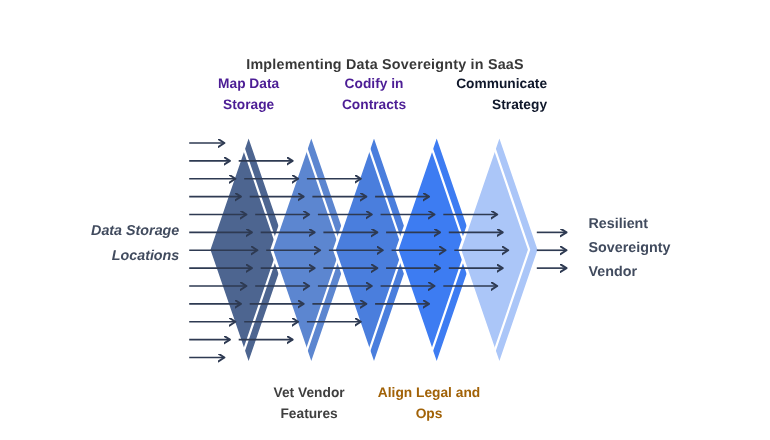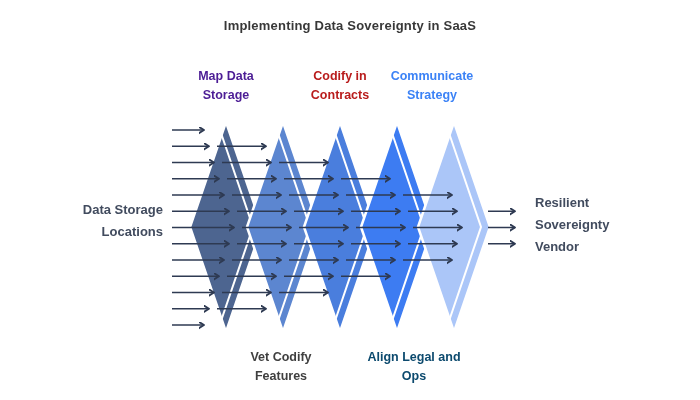--- a/index.html
+++ b/index.html
@@ -14,21 +14,21 @@
   }
   .step-label {
     position:absolute; transform:translateX(-50%);
     font-size:12.5px; font-weight:600; line-height:18.5px;
     text-align:center; white-space:pre-line;
   }
   .side-label {
     position:absolute; font-size:13px; font-weight:600; line-height:22px;
     white-space:pre-line;
   }
-  .side-label.input  { right:537px; top:199px; text-align:right; }
+  .side-label.input  { right:537px; top:199px; text-align:right;font-style:italic; }
   .side-label.output { left:535px;  top:192px; text-align:left; }
 </style>
 </head>
 <body>
 
 <div class="canvas" style="background: rgb(255, 255, 255);">
 
   <svg id="flow-svg" width="700" height="400">
     <defs>
       <marker id="ah" markerUnits="userSpaceOnUse" markerWidth="9" markerHeight="10" refX="5.5" refY="3.5" orient="auto">
@@ -92,31 +92,31 @@
         <line x1="408" y1="211.25" x2="457" y2="211.25" stroke="#2e3a52" stroke-width="1.5" marker-end="url(#ah)"></line>
         <line x1="413" y1="227.5" x2="462" y2="227.5" stroke="#2e3a52" stroke-width="1.5" marker-end="url(#ah)"></line>
         <line x1="408" y1="243.75" x2="457" y2="243.75" stroke="#2e3a52" stroke-width="1.5" marker-end="url(#ah)"></line>
         <line x1="403" y1="260" x2="452" y2="260" stroke="#2e3a52" stroke-width="1.5" marker-end="url(#ah)"></line>
         <line x1="488" y1="211.25" x2="515" y2="211.25" stroke="#2e3a52" stroke-width="1.5" marker-end="url(#ah)"></line>
         <line x1="488" y1="227.5" x2="515" y2="227.5" stroke="#2e3a52" stroke-width="1.5" marker-end="url(#ah)"></line>
         <line x1="488" y1="243.75" x2="515" y2="243.75" stroke="#2e3a52" stroke-width="1.5" marker-end="url(#ah)"></line>
       </g>
   </svg>
 
-  <div class="title" style="color: rgb(56, 56, 56);">Implementing Data Sovereignty in SaaS</div>
+  <div class="title" style="color: rgb(56, 56, 56); margin-top: 33px;">Implementing Data Sovereignty in SaaS</div>
 
   <div class="step-label" style="left: 226px; top: 67px; color: #4c1d95;">Map Data
 Storage</div>
-  <div class="step-label" style="left: 340px; top: 67px; color: #b91c1c;">Codify in
+  <div class="step-label" style="left: 340px; top: 67px; color: #4c1d95;">Codify in
 Contracts</div>
-  <div class="step-label" style="left: 432px; top: 67px; color: #3b82f6;">Communicate
+  <div class="step-label" style="left: 456px; top: 67px; color: #0f172a; text-align: right;">Communicate
 Strategy</div>
-  <div class="step-label" style="left: 281px; top: 348px; color: rgb(63, 63, 63);">Vet Codify
+  <div class="step-label" style="left: 281px; top: 348px; color: rgb(63, 63, 63);">Vet Vendor
 Features</div>
-  <div class="step-label" style="left: 414px; top: 348px; color: #0c4a6e;">Align Legal and
+  <div class="step-label" style="left: 390px; top: 348px; color: #a16207;">Align Legal and
 Ops</div>
 
   <div class="side-label input" style="color: rgb(65, 75, 94);">Data Storage
 Locations</div>
   <div class="side-label output" style="color: rgb(65, 75, 94);">Resilient
 Sovereignty
 Vendor</div>
 
 </div>
 

